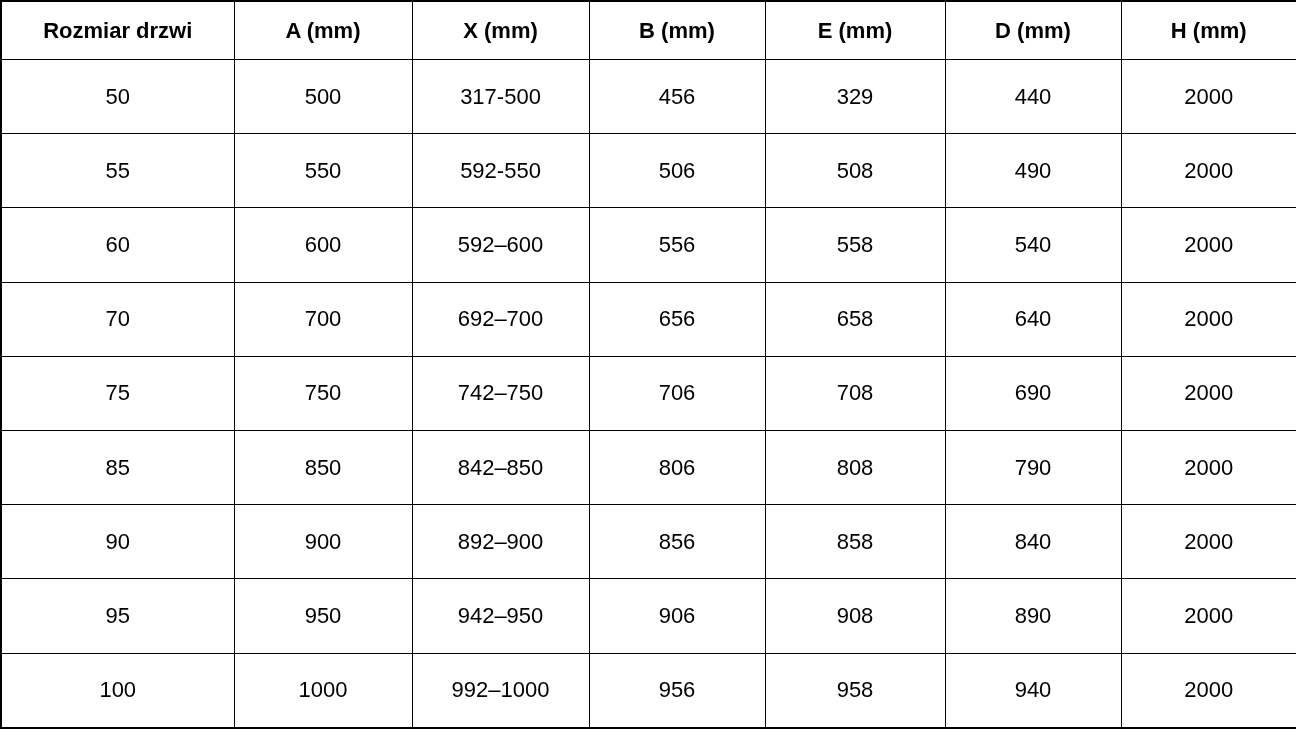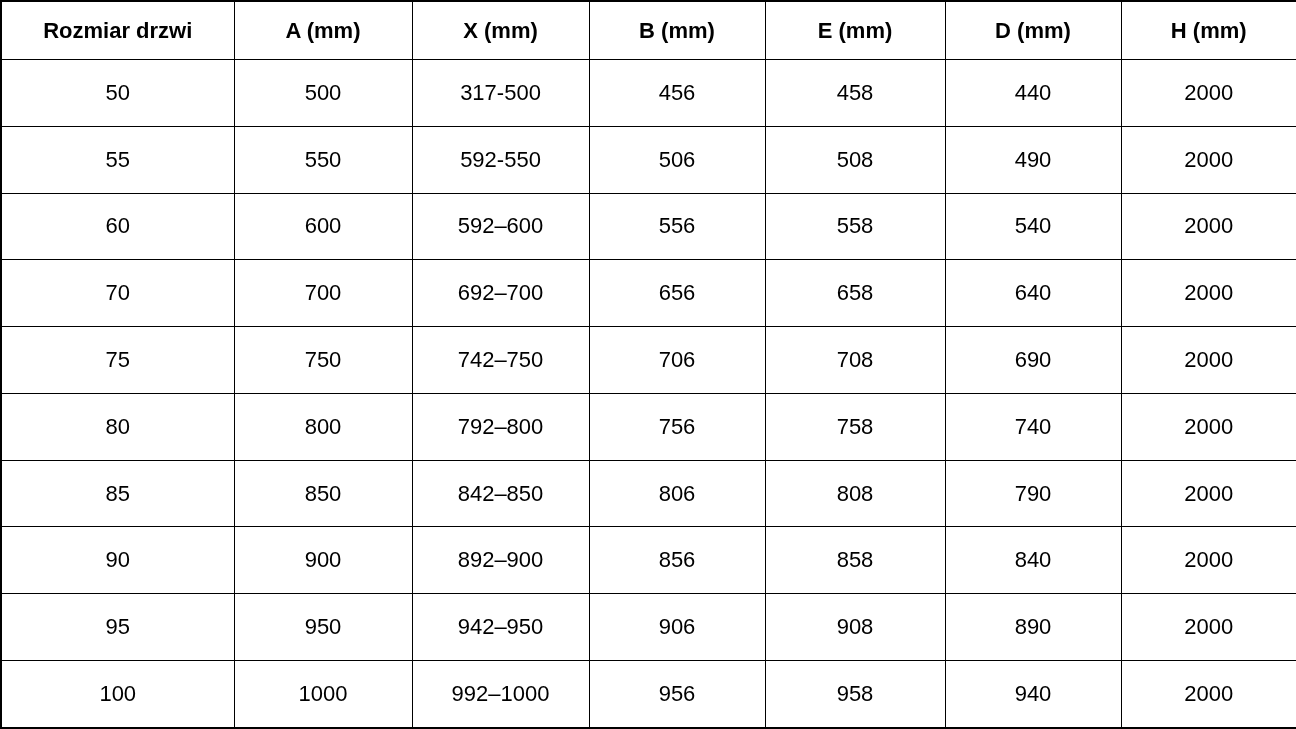--- a/index.html
+++ b/index.html
@@ -77,21 +77,21 @@
         <th>D (mm)</th>
         <th>H (mm)</th>
       </tr>
     </thead>
     <tbody>
         <tr>
           <td>50</td>
           <td>500</td>
           <td>317-500</td>
           <td>456</td>
-          <td>458</td>
+          <td>329</td>
           <td>440</td>
           <td>2000</td>
         </tr>
         <tr>
           <td>55</td>
           <td>550</td>
           <td>592-550</td>
           <td>506</td>
           <td>508</td>
           <td>490</td>
@@ -115,29 +115,20 @@
           <td>640</td>
           <td>2000</td>
         </tr>
         <tr>
           <td>75</td>
           <td>750</td>
           <td>742–750</td>
           <td>706</td>
           <td>708</td>
           <td>690</td>
-          <td>2000</td>
-        </tr>
-        <tr>
-          <td>80</td>
-          <td>800</td>
-          <td>792–800</td>
-          <td>756</td>
-          <td>758</td>
-          <td>740</td>
           <td>2000</td>
         </tr>
         <tr>
           <td>85</td>
           <td>850</td>
           <td>842–850</td>
           <td>806</td>
           <td>808</td>
           <td>790</td>
           <td>2000</td>

